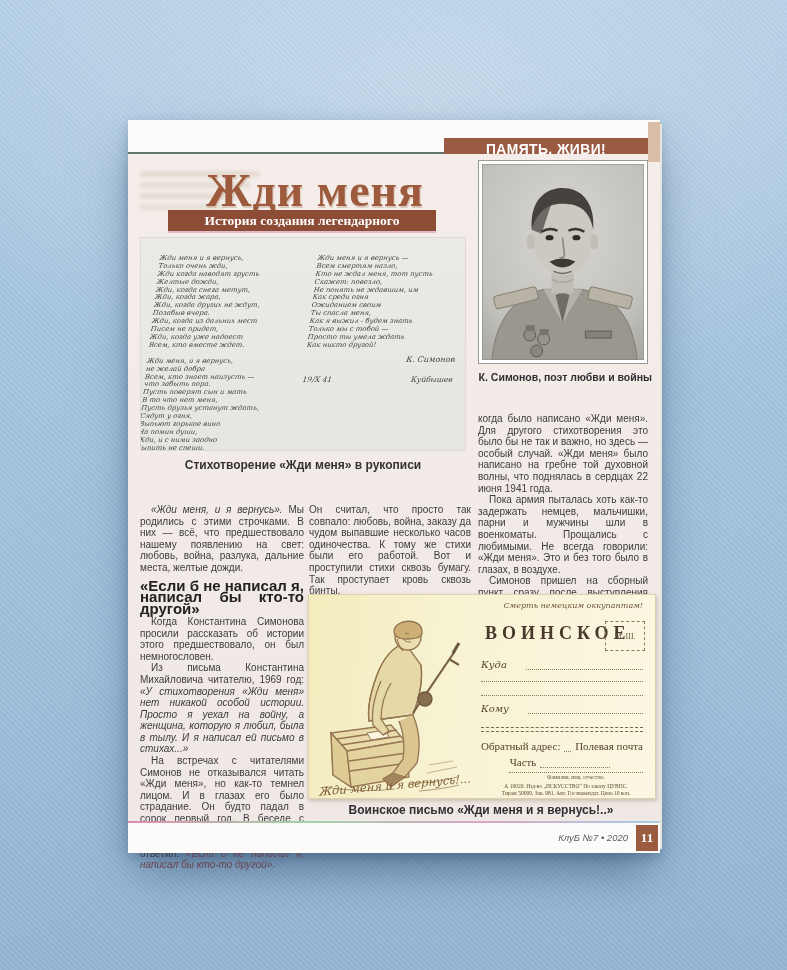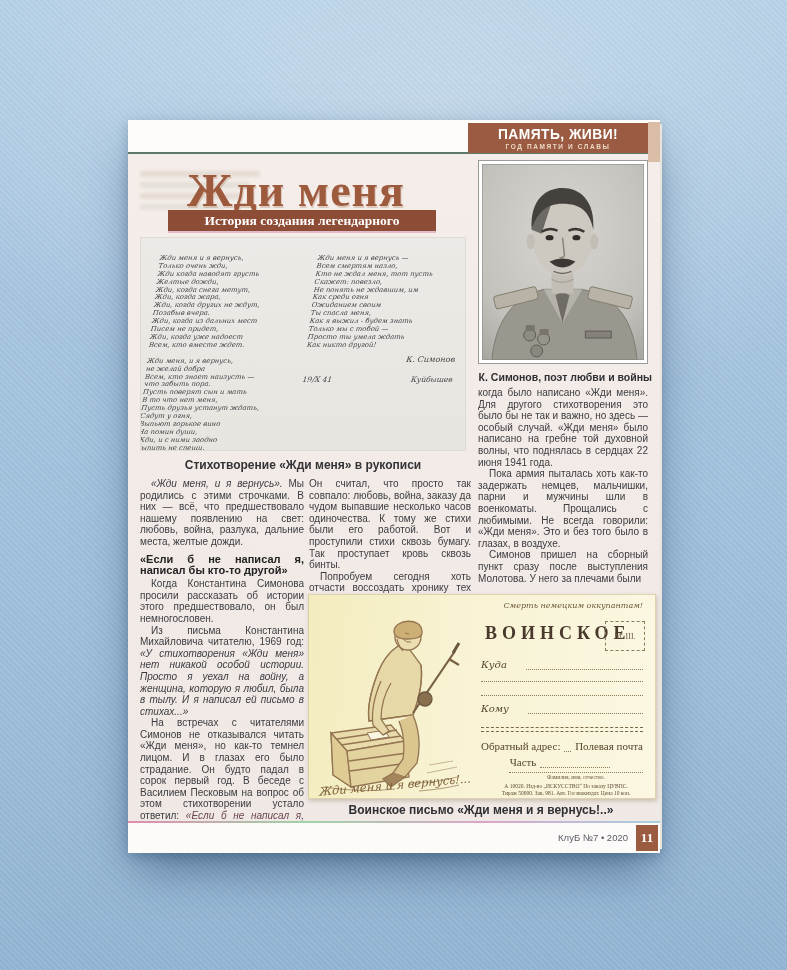--- a/index.html
+++ b/index.html
@@ -18,40 +18,40 @@
   .page{
     position:absolute;left:128px;top:120px;width:532px;height:733px;
     background:#fbfaf8;
     box-shadow:0 22px 45px -8px rgba(25,55,90,.55), 0 4px 10px rgba(25,55,90,.25);
   }
   .page-edge{position:absolute;right:-2px;top:4px;bottom:4px;width:2px;background:#e8e4de;}
 
   
   .page-header{position:absolute;left:0;top:0;right:0;height:32px;background:#fdfcfa;
     border-bottom:2px solid #61796b;}
-  .banner{position:absolute;right:12px;top:3px;width:180px;height:30px;background:#9a5b42;
+  .banner{position:absolute;right:12px;top:18px;width:204px;height:30px;background:#9a5b42;
     color:#fff;text-align:center;line-height:1;}
   .banner-l1{font-family:"Liberation Sans",sans-serif;font-weight:bold;font-size:15px;
     letter-spacing:.5px;margin-top:3px;transform:scaleX(.92);}
   .banner-l2{font-size:6.5px;font-weight:bold;letter-spacing:1.6px;color:#ecd9c4;margin-top:3px;}
   .banner-tab{position:absolute;right:0;top:2px;width:12px;height:40px;background:#d9bda6;z-index:3;}
 
   
   .content{position:absolute;left:0;top:34px;right:0;height:669px;background:#f2ebe7;
     background:linear-gradient(180deg,#f4ede9 0%,#f1eae6 60%,#efe8e4 100%);}
 
   .ghost{position:absolute;left:12px;top:12px;width:120px;filter:blur(1.4px);opacity:.5;}
   .ghost div{height:6px;margin:5px 0;background:rgba(150,118,88,.30);border-radius:2px;}
   .ghost div:nth-child(2){width:92%;background:rgba(130,140,110,.28);}
   .ghost div:nth-child(3){width:85%;}
   .ghost div:nth-child(4){width:70%;background:rgba(130,140,110,.25);}
 
   .title{position:absolute;left:0;top:10px;width:336px;text-align:center;
     font-family:"Liberation Serif",serif;font-weight:bold;font-size:46px;color:#9d5a3d;
-    text-shadow:1px 2px 0 rgba(150,95,60,.25);letter-spacing:1px;}
+    text-shadow:1px 2px 0 rgba(150,95,60,.25);letter-spacing:1px;padding-left:19px;}
   .subtitle{position:absolute;left:40px;top:56px;width:268px;height:21px;background:#8d4c35;
     color:#fff;font-family:"Liberation Serif",serif;font-weight:bold;font-size:13.5px;
     text-align:center;line-height:21px;box-shadow:0 2px 0 rgba(190,70,130,.30);}
 
   
   .manuscript{position:absolute;left:12px;top:83px;width:326px;height:214px;
     background:linear-gradient(180deg,#eceae6,#e7e5e0);border:1px solid #dedbd5;
     display:flex;gap:8px;padding:9px 8px;box-sizing:border-box;overflow:hidden;}
   .ms-col{flex:1;font-family:"DejaVu Serif",serif;font-style:italic;font-size:6.9px;
     line-height:7.9px;color:#45454a;white-space:pre-line;transform:skewX(-7deg);}
@@ -61,24 +61,24 @@
     font-weight:bold;font-size:12px;color:#333336;}
 
   
   .portrait{position:absolute;left:350px;top:6px;width:170px;height:204px;background:#fff;
     border:1px solid #9a9a96;padding:3px;box-sizing:border-box;}
   .portrait svg{display:block;width:100%;height:100%;}
   .portrait-caption{position:absolute;left:346px;top:217px;width:178px;text-align:right;
     font-weight:bold;font-size:10.5px;color:#2f2f33;}
 
   
-  .col{position:absolute;font-size:10px;line-height:11.6px;color:#3c3c40;text-align:justify;}
+  .col{position:absolute;font-size:10px;line-height:11.6px;color:#3c3c40;text-align:justify;margin-top:26px;}
   .col p{margin:0;text-indent:11px;}
   .col p.noindent{text-indent:0;}
-  .col h3{margin:6px 0 1px 0;font-size:11px;line-height:11.8px;color:#222;text-indent:0;}
+  .col h3{margin:6px 0 1px 0;font-size:15px;line-height:11.8px;color:#222;text-indent:0;}
   .q{font-style:italic;}
   .q-accent{font-style:italic;color:#6b4450;}
   .col3{left:350px;top:233px;width:170px;max-height:202px;overflow:hidden;}
   .col1{left:12px;top:324px;width:164px;}
   .col2{left:181px;top:324px;width:162px;}
 
   
   .postcard{position:absolute;left:180px;top:440px;width:346px;height:203px;
     background:linear-gradient(95deg,#f3ecbe 0%,#f8f3d4 45%,#fbf7e2 100%);
     border:1px solid #ded2ae;box-shadow:1px 2px 4px rgba(90,70,40,.25);}
@@ -106,21 +106,21 @@
   .pc-hand{position:absolute;left:10px;bottom:6px;font-family:"DejaVu Serif",serif;
     font-style:italic;font-size:11.5px;color:#7c5c36;transform:rotate(-5deg) skewX(-6deg);}
   .pc-art{position:absolute;left:0;top:0;width:168px;height:203px;}
   .pc-caption{position:absolute;left:180px;top:649px;width:346px;text-align:center;
     font-weight:bold;font-size:12px;color:#2f2f33;}
 
   
   .page-footer{position:absolute;left:0;right:0;bottom:0;height:30px;background:#fcfbf9;}
   .footer-rule{position:absolute;left:0;right:0;top:-2px;height:2px;
     background:linear-gradient(90deg,#e08bb0,#9fd3a8,#d9a6c8,#a7cfe0);}
-  .issue{position:absolute;right:32px;top:9px;font-size:9.5px;color:#5c5c68;}
+  .issue{position:absolute;right:32px;top:9px;font-style:italic;font-size:9.5px;color:#5c5c68;}
   .pagenum{position:absolute;right:2px;top:2px;width:22px;height:26px;background:#9a5b40;
     color:#fff;font-weight:bold;font-size:13px;font-family:"Liberation Serif",serif;
     display:flex;align-items:center;justify-content:center;}
 </style>
 </head>
 <body>
 
 <div class="page">
   <div class="page-edge"></div>
 

